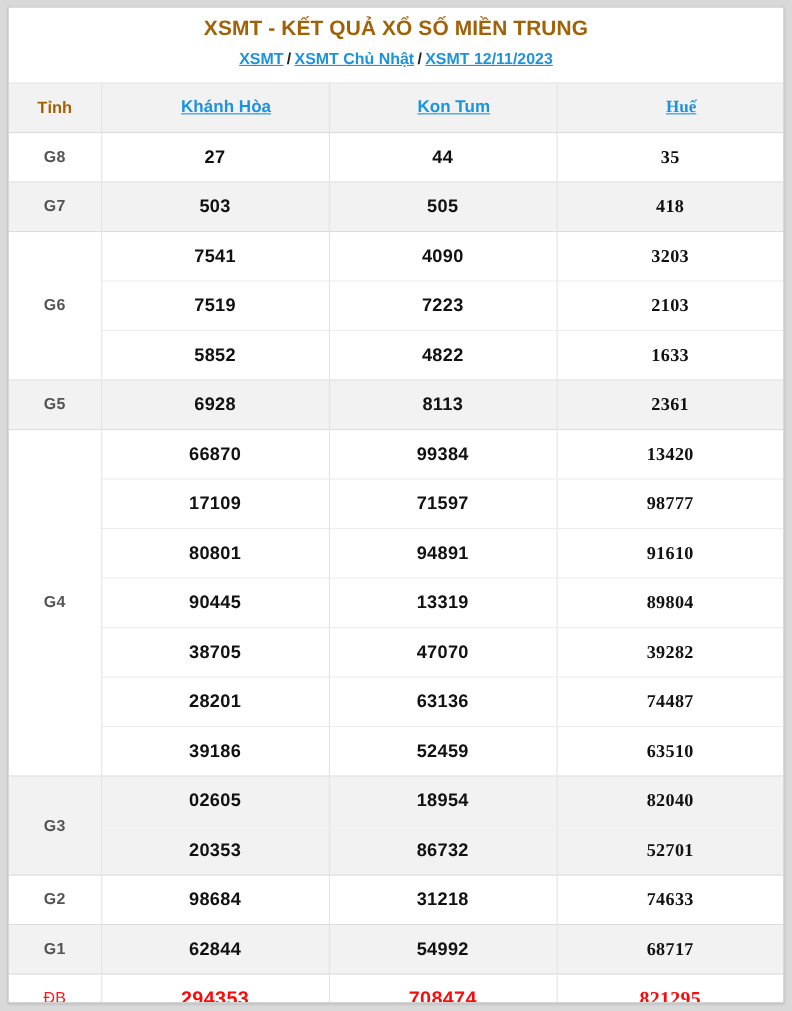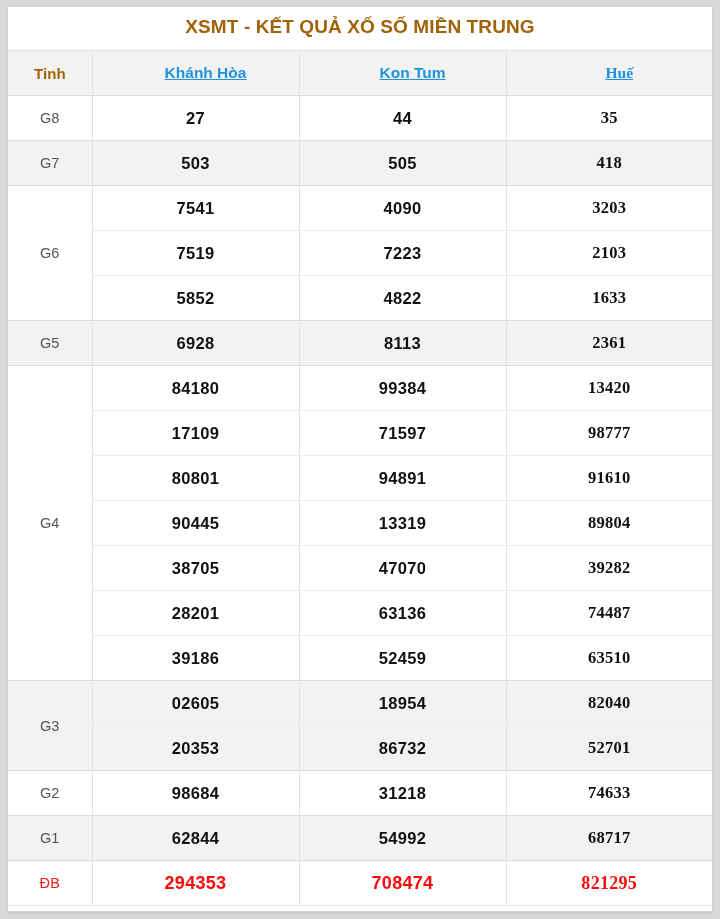--- a/index.html
+++ b/index.html
@@ -107,21 +107,21 @@
     text-decoration: underline;
     text-underline-offset: 1px;
     font-weight: 700;
     font-size: 15.5px;
     padding-left: 20px;
   }
 
   td.prize-label {
     color: #545454;
     font-size: 14.5px;
-    font-weight: 400;
+    font-weight: 700;
     border-right: 1px solid #dcdcdc;
     letter-spacing: .2px;
   }
   td.num {
     font-weight: 700;
     font-size: 16.5px;
     color: #111111;
     height: 44px;
     letter-spacing: .3px;
   }
@@ -143,20 +143,21 @@
   tr.group-start td { border-top: 1px solid #dcdcdc; }
 </style>
 </head>
 <body>
 
 <div class="page">
   <div class="card">
 
     <div class="header">
       <h1 class="title">XSMT - KẾT QUẢ XỔ SỐ MIỀN TRUNG</h1>
+      <div class="breadcrumb"><a href="#">XSMT</a><span class="sep">/</span><a href="#">XSMT Chủ Nhật</a><span class="sep">/</span><a href="#">XSMT 12/11/2023</a></div>
     </div>
 
     <table class="result">
       <colgroup>
         <col class="c-prize">
         <col class="c-prov">
         <col class="c-prov">
         <col class="c-prov3">
       </colgroup>
       <thead>
@@ -197,21 +198,21 @@
             <td class="num">1633</td>
           </tr>
           <tr class="shade group-start">
             <td class="prize-label" rowspan="1">G5</td>
             <td class="num">6928</td>
             <td class="num">8113</td>
             <td class="num">2361</td>
           </tr>
           <tr class="plain group-start">
             <td class="prize-label" rowspan="7">G4</td>
-            <td class="num">84180</td>
+            <td class="num">66870</td>
             <td class="num">99384</td>
             <td class="num">13420</td>
           </tr>
           <tr class="plain sub">
             <td class="num">17109</td>
             <td class="num">71597</td>
             <td class="num">98777</td>
           </tr>
           <tr class="plain sub">
             <td class="num">80801</td>

